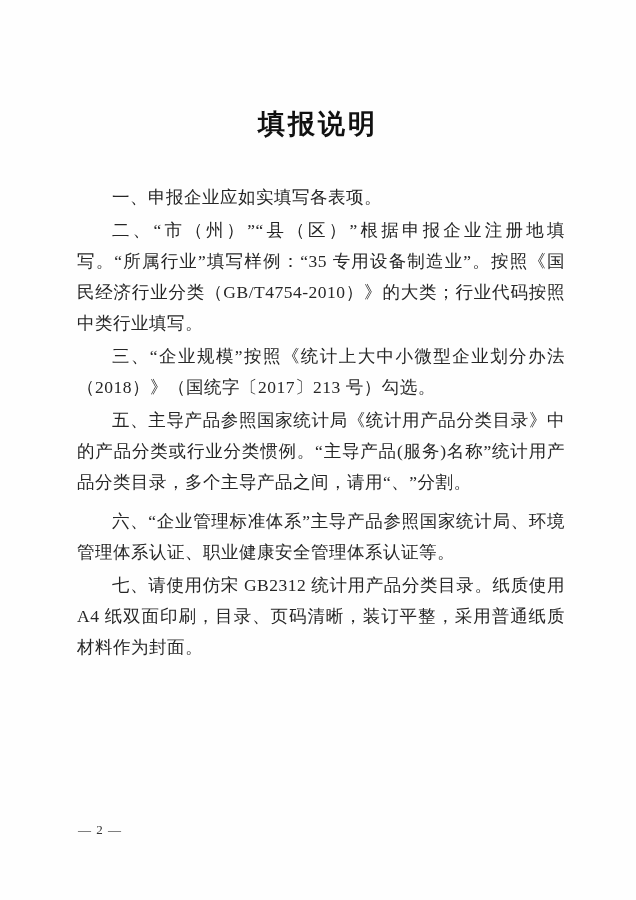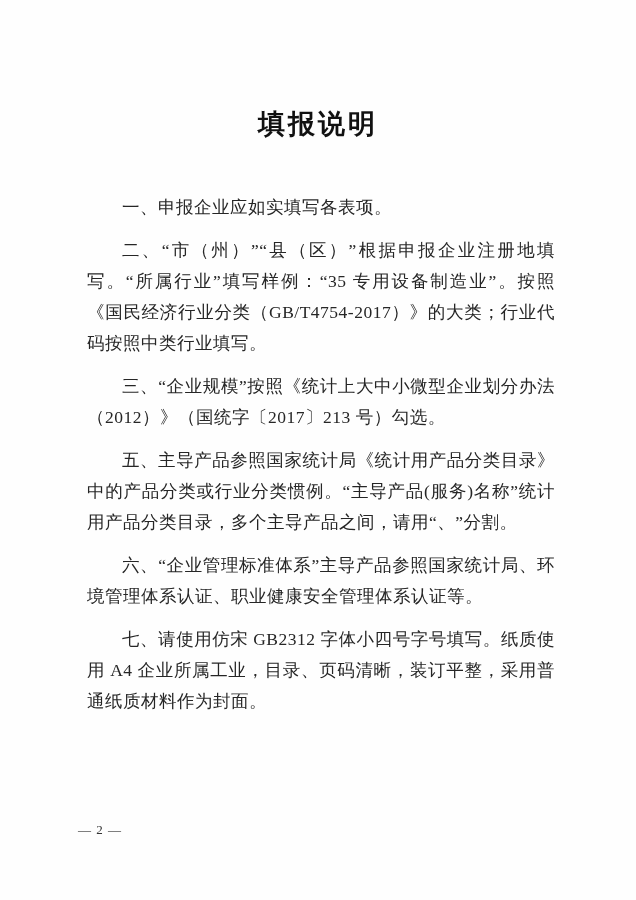--- a/index.html
+++ b/index.html
@@ -33,21 +33,21 @@
     position: absolute;
     top: 180px;
     left: 75px;
     width: 492px;
     font-size: 17.5px;
     line-height: 31px;
     text-align: justify;
     letter-spacing: 0.5px;
   }
   .doc-body p {
-    margin: 12px;
+    margin: 2px;
     text-indent: 2em;
   }
   
   .doc-body p:nth-of-type(5) { margin-top: 8px; }
   .doc-body p:nth-of-type(7) { margin-top: 3px; }
   .page-footer {
     position: absolute;
     left: 78px;
     top: 822px;
     font-size: 13px;
@@ -57,22 +57,22 @@
 </style>
 </head>
 <body>
 
 <div class="page">
 
   <h1 class="doc-title">填报说明</h1>
 
   <div class="doc-body">
     <p>一、申报企业应如实填写各表项。</p>
-    <p>二、“市（州）”“县（区）”根据申报企业注册地填写。“所属行业”填写样例：“35 专用设备制造业”。按照《国民经济行业分类（GB/T4754-2017）》的大类；行业代码按照中类行业填写。</p>
-    <p>三、“企业规模”按照《统计上大中小微型企业划分办法（2012）》（国统字〔2017〕213 号）勾选。</p>
+    <p>二、“市（州）”“县（区）”根据申报企业注册地填写。“所属行业”填写样例：“35 专用设备制造业”。按照《国民经济行业分类（GB/T4754-2010）》的大类；行业代码按照中类行业填写。</p>
+    <p>三、“企业规模”按照《统计上大中小微型企业划分办法（2018）》（国统字〔2017〕213 号）勾选。</p>
     <p>五、主导产品参照国家统计局《统计用产品分类目录》中的产品分类或行业分类惯例。“主导产品(服务)名称”统计用产品分类目录，多个主导产品之间，请用“、”分割。</p>
     <p>六、“企业管理标准体系”主导产品参照国家统计局、环境管理体系认证、职业健康安全管理体系认证等。</p>
-    <p>七、请使用仿宋 GB2312 字体小四号字号填写。纸质使用 A4 企业所属工业，目录、页码清晰，装订平整，采用普通纸质材料作为封面。</p>
+    <p>七、请使用仿宋 GB2312 统计用产品分类目录。纸质使用 A4 纸双面印刷，目录、页码清晰，装订平整，采用普通纸质材料作为封面。</p>
   </div>
 
   <div class="page-footer">— 2 —</div>
 
 </div>
 
 </body></html>

